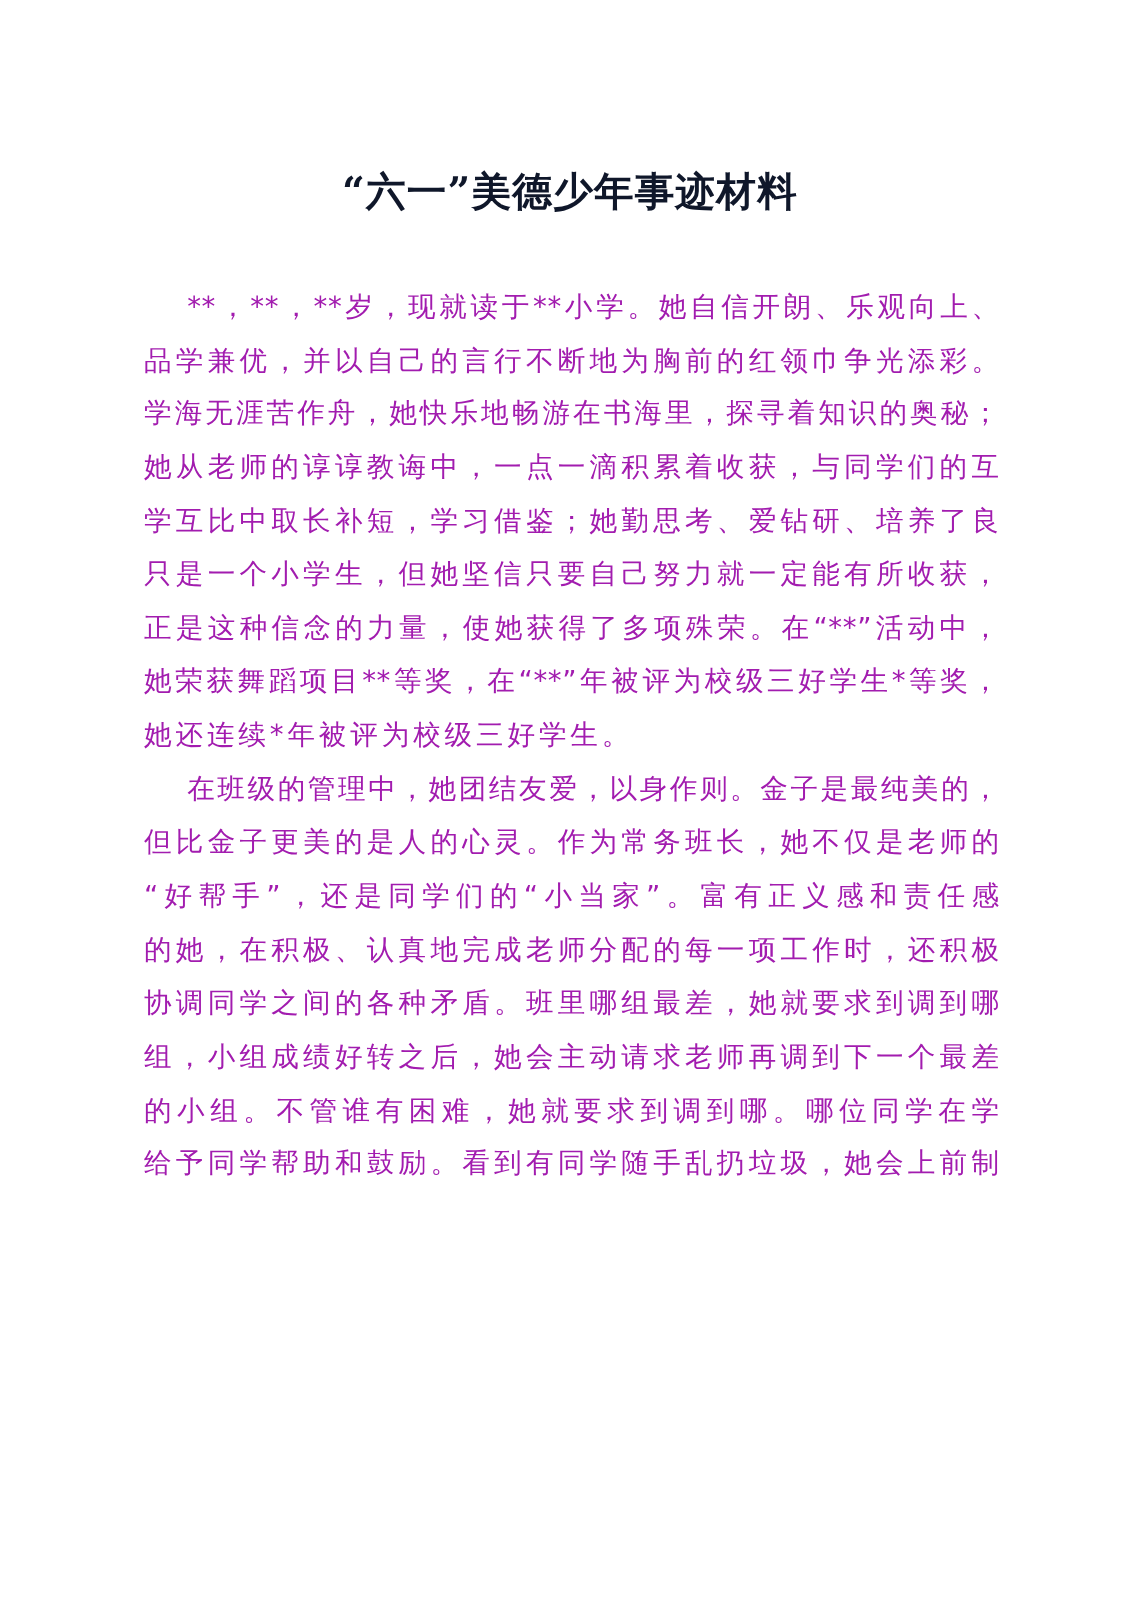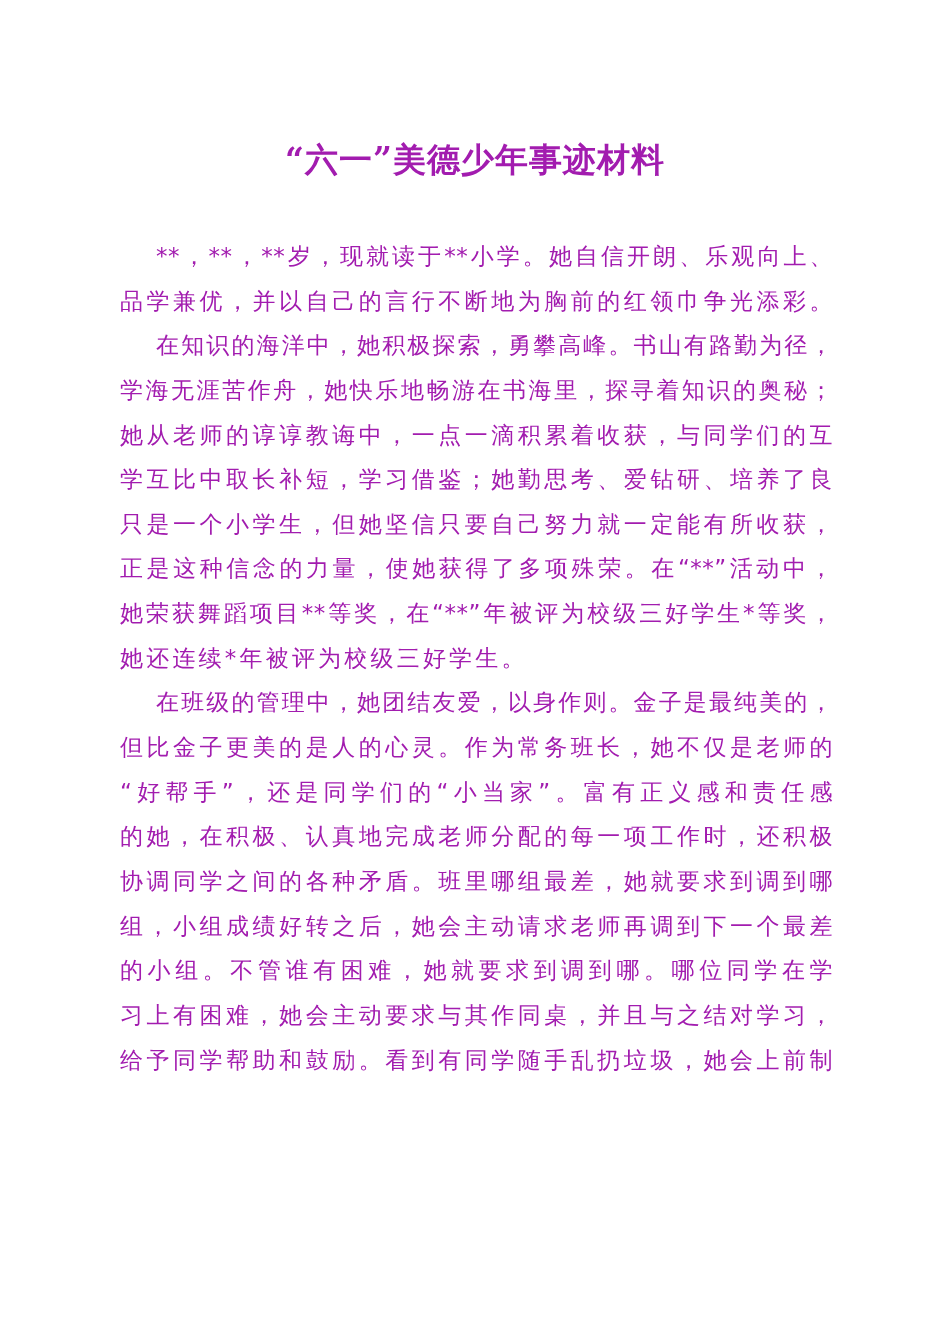--- a/index.html
+++ b/index.html
@@ -23,21 +23,21 @@
     .title {
       position: absolute;
       left: 0;
       top: 136px;
       width: 950px;
       text-align: center;
       font-family: "DejaVu Serif", "Liberation Serif", serif;
       font-weight: bold;
       font-size: 33px;
       line-height: 48px;
-      color: #a21caf;
+      color: #0f172a;
       letter-spacing: 1px;
     }
     .body-text {
       position: absolute;
       left: 120px;
       top: 236px;
       width: 713px;
       font-family: "DejaVu Sans", "Liberation Sans", sans-serif;
       font-size: 23px;
       color: #a21caf;
@@ -66,35 +66,33 @@
   <div class="title">“六一”美德少年事迹材料</div>
 
   <div class="body-text">
 
     <div>
       <span class="line indent">**，**，**岁，现就读于**小学。她自信开朗、乐观向上、</span>
       <span class="line">品学兼优，并以自己的言行不断地为胸前的红领巾争光添彩。</span>
     </div>
 
     <div>
-      <span class="line indent">在知识的海洋中，她积极探索，勇攀高峰。书山有路勤为径，</span>
       <span class="line">学海无涯苦作舟，她快乐地畅游在书海里，探寻着知识的奥秘；</span>
       <span class="line">她从老师的谆谆教诲中，一点一滴积累着收获，与同学们的互</span>
       <span class="line">学互比中取长补短，学习借鉴；她勤思考、爱钻研、培养了良</span>
       <span class="line">只是一个小学生，但她坚信只要自己努力就一定能有所收获，</span>
       <span class="line">正是这种信念的力量，使她获得了多项殊荣。在“**”活动中，</span>
       <span class="line">她荣获舞蹈项目**等奖，在“**”年被评为校级三好学生*等奖，</span>
       <span class="line last">她还连续*年被评为校级三好学生。</span>
     </div>
 
     <div>
       <span class="line indent">在班级的管理中，她团结友爱，以身作则。金子是最纯美的，</span>
       <span class="line">但比金子更美的是人的心灵。作为常务班长，她不仅是老师的</span>
       <span class="line">“好帮手”，还是同学们的“小当家”。富有正义感和责任感</span>
       <span class="line">的她，在积极、认真地完成老师分配的每一项工作时，还积极</span>
       <span class="line">协调同学之间的各种矛盾。班里哪组最差，她就要求到调到哪</span>
       <span class="line">组，小组成绩好转之后，她会主动请求老师再调到下一个最差</span>
       <span class="line">的小组。不管谁有困难，她就要求到调到哪。哪位同学在学</span>
-      <span class="line">习上有困难，她会主动要求与其作同桌，并且与之结对学习，</span>
       <span class="line">给予同学帮助和鼓励。看到有同学随手乱扔垃圾，她会上前制</span>
     </div>
   </div>
 </div>
 
 </body></html>

